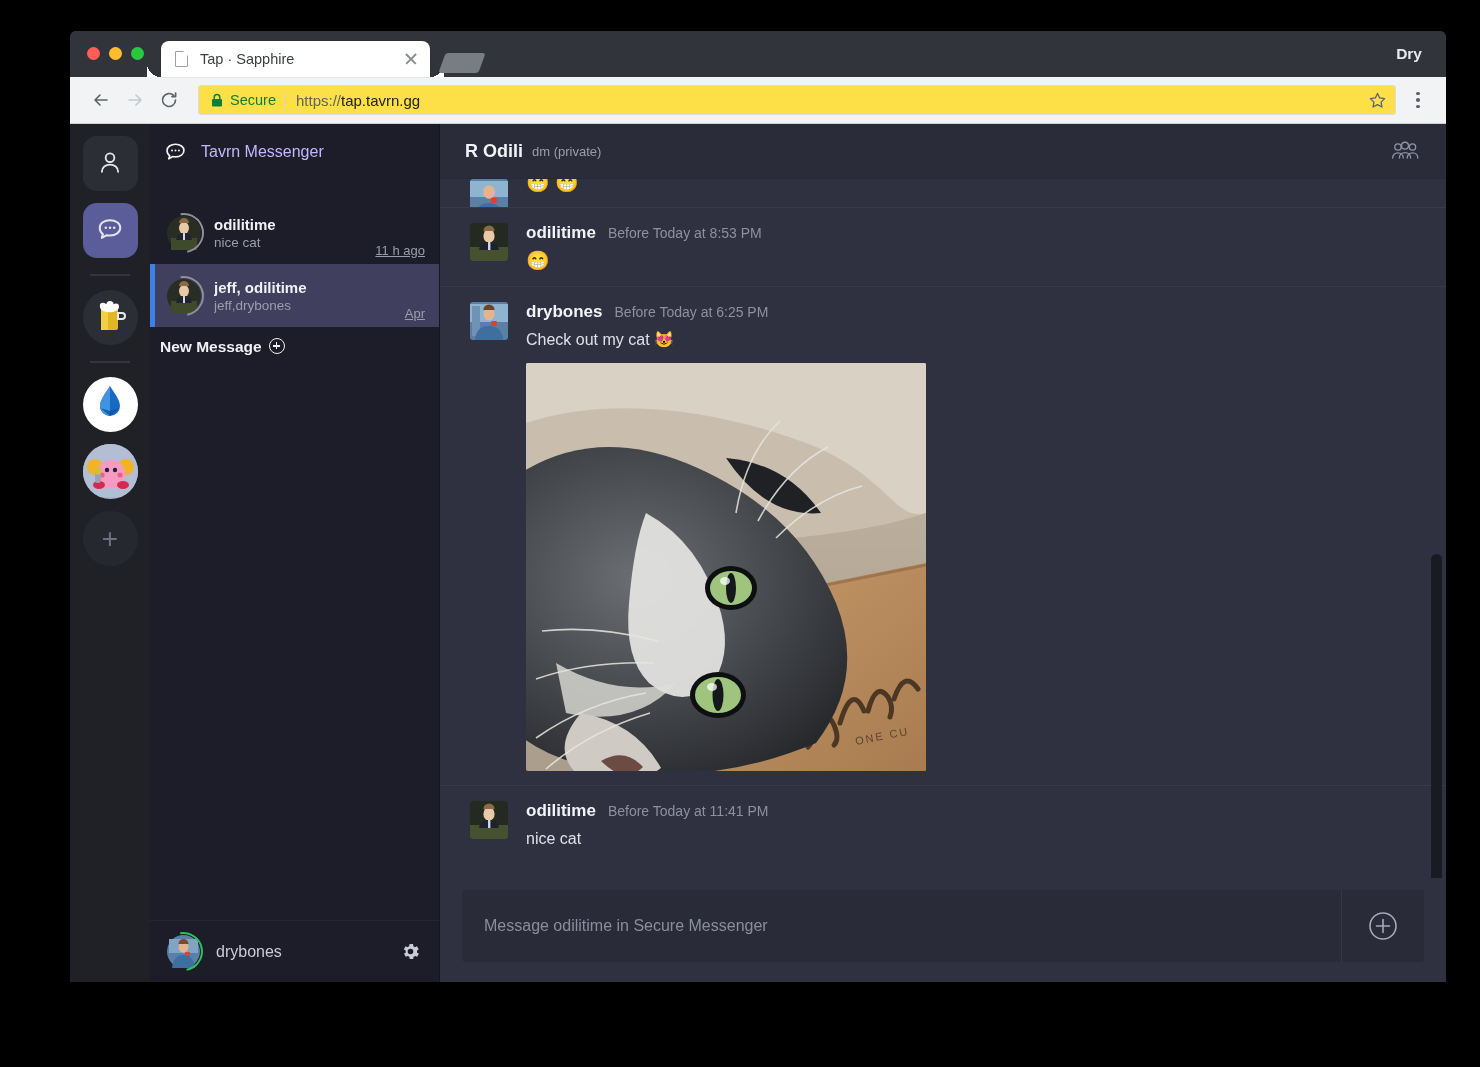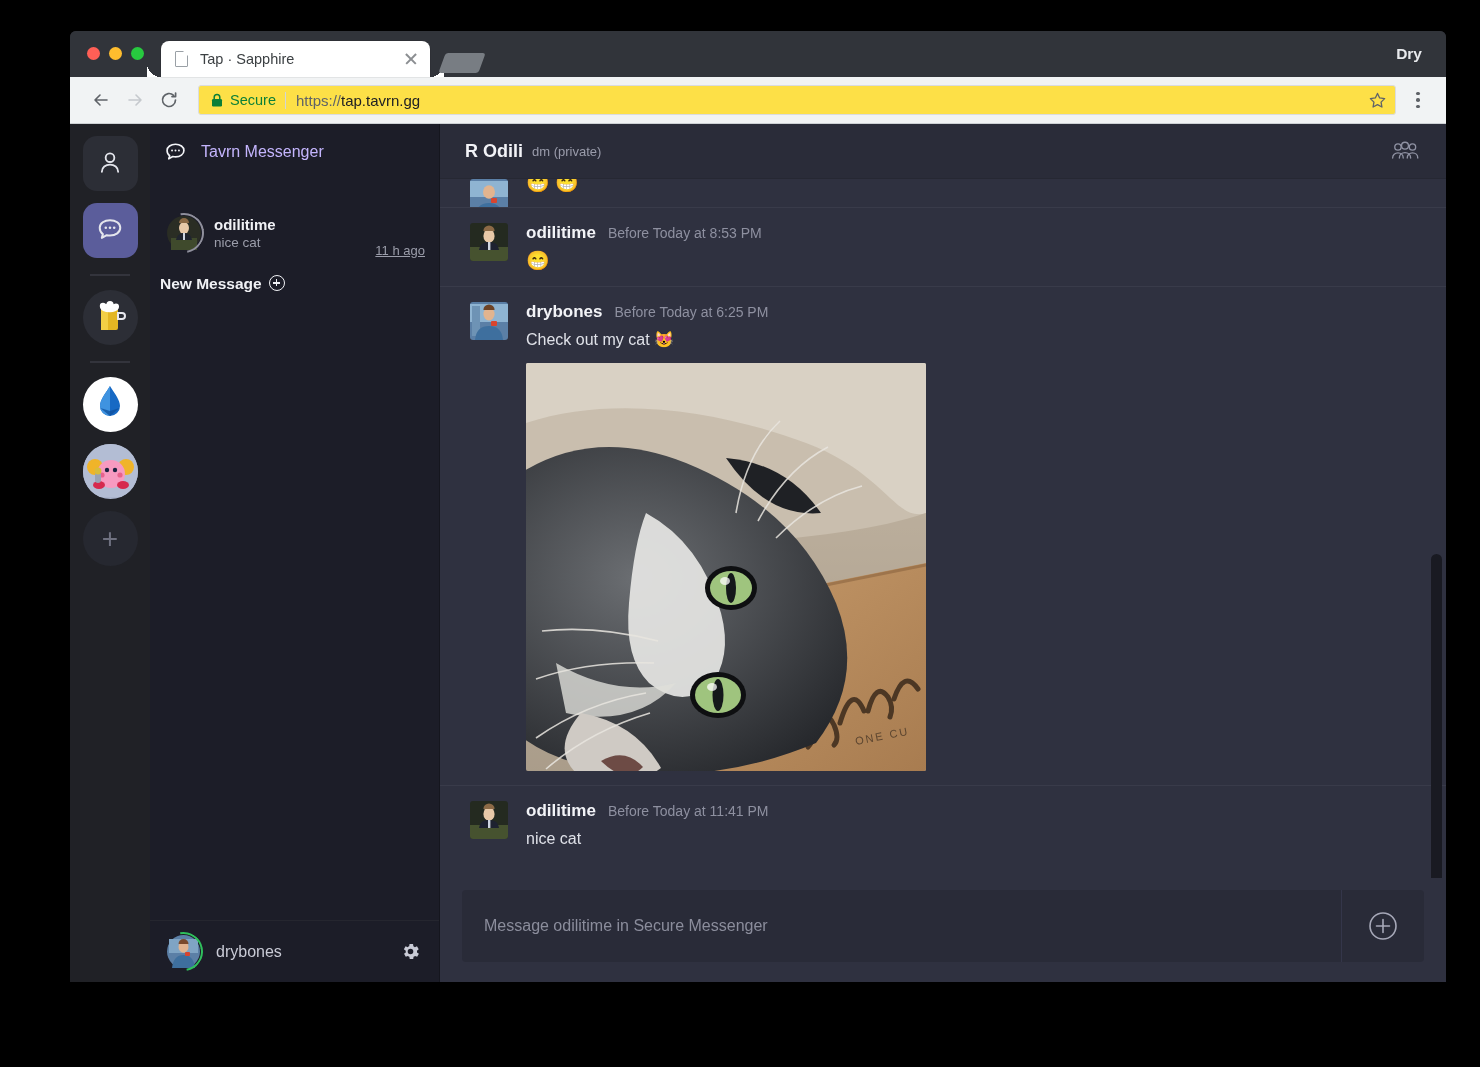--- a/index.html
+++ b/index.html
@@ -442,20 +442,38 @@
             </svg>
             <span class="ring"></span>
           </div>
           <div class="conv-text">
             <div class="conv-name">odilitime</div>
             <div class="conv-sub">nice cat</div>
           </div>
           <div class="conv-time">11 h ago</div>
         </div>
 
+        <div class="conv selected">
+          <div class="conv-avatar">
+            <svg width="34" height="34" viewBox="0 0 34 34">
+              <circle cx="17" cy="17" r="17" fill="#2a2d24"></circle>
+              <rect x="4" y="22" width="26" height="12" fill="#3f4a2c"></rect>
+              <ellipse cx="17" cy="12" rx="5" ry="6" fill="#e8c9a8"></ellipse>
+              <path d="M12 7a5 5 0 0 1 10 0z" fill="#8c6a46"></path>
+              <path d="M9 24c1-5 4-7 8-7s7 2 8 7z" fill="#20242e"></path>
+              <rect x="16" y="17" width="2" height="7" fill="#cfd6e2"></rect>
+            </svg>
+            <span class="ring"></span>
+          </div>
+          <div class="conv-text">
+            <div class="conv-name">jeff, odilitime</div>
+            <div class="conv-sub">jeff,drybones</div>
+          </div>
+          <div class="conv-time">Apr</div>
+        </div>
 
         <div class="newmsg">
           <span>New Message</span>
           <span class="plus-circle"></span>
         </div>
       </div>
 
       <div class="userbar">
         <div class="user-avatar">
           <svg width="33" height="33" viewBox="0 0 33 33">

